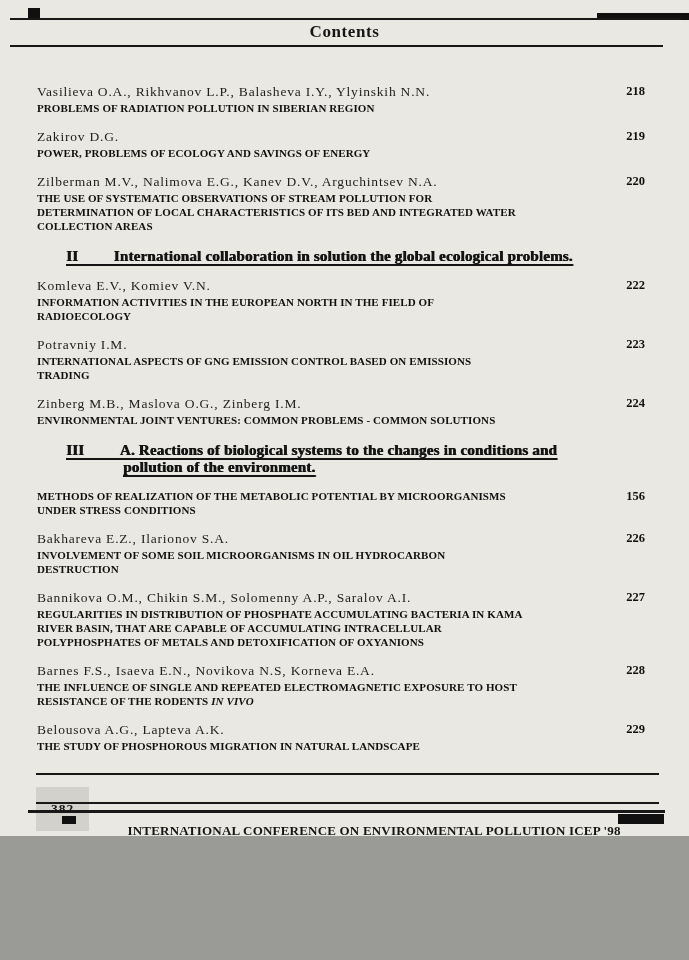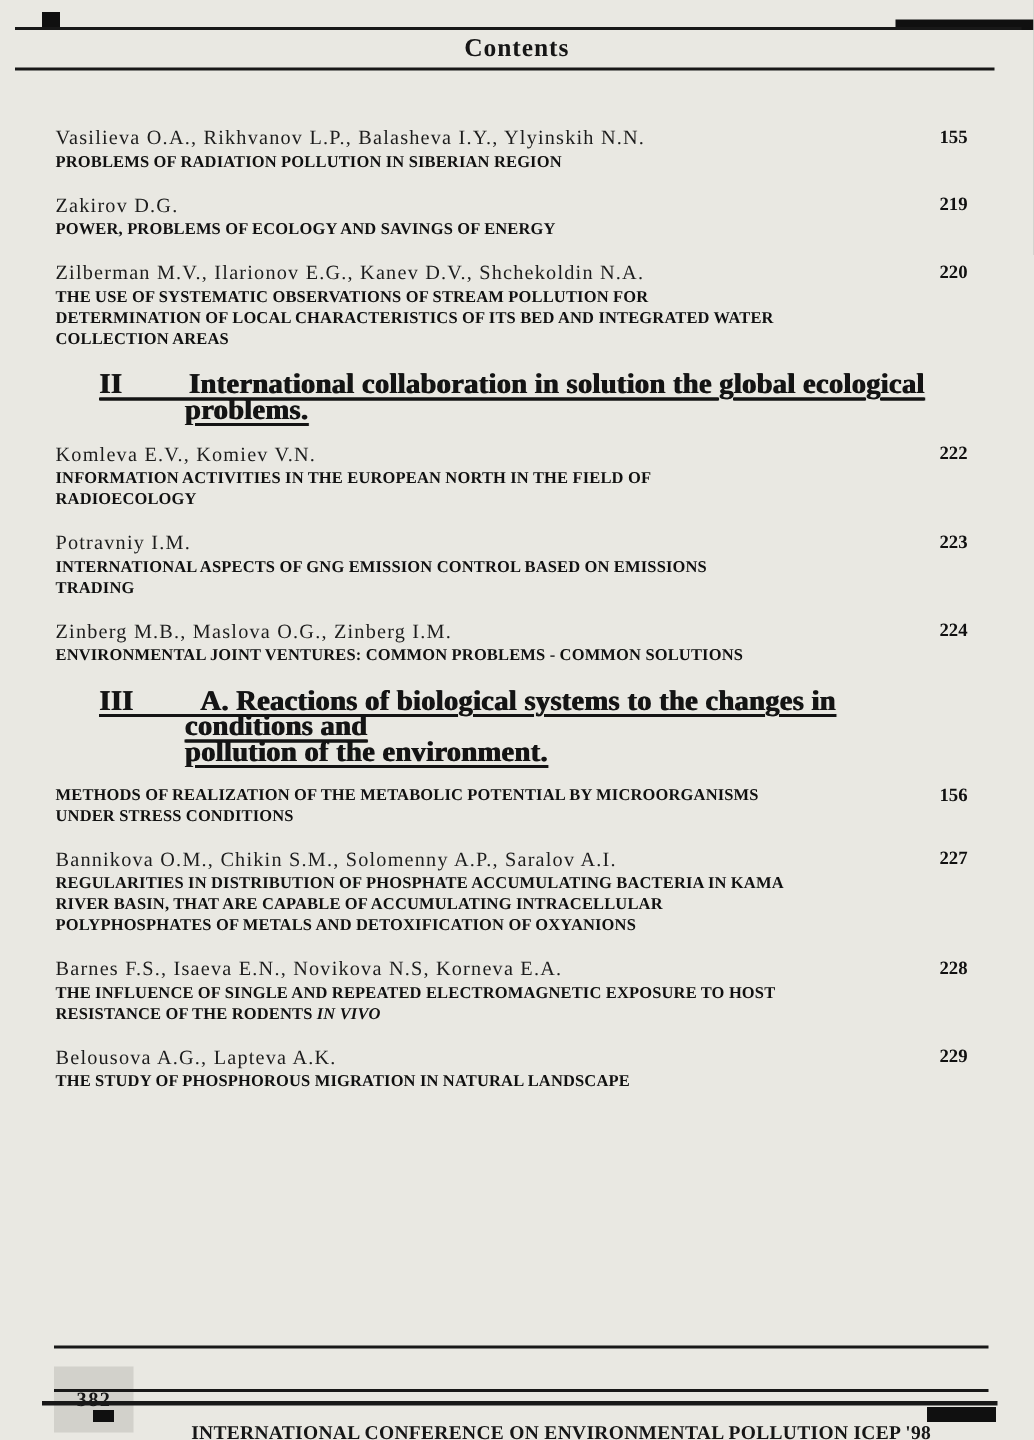--- a/index.html
+++ b/index.html
@@ -1,20 +1,20 @@
 <!DOCTYPE html>
 <html><head>
 <meta charset="utf-8">
 <style>
   html, body { margin: 0; padding: 0; }
   body { background: #9a9a96; }
   .page {
     position: relative;
     width: 689px;
-    height: 960px;
+    height: 836px;
     margin: 0 auto;
     background: #e9e8e2;
     font-family: "Liberation Serif", serif;
     color: #161616;
     overflow: hidden;
   }
 
   
   .header { position: absolute; left: 0; top: 0; right: 0; height: 56px; }
   .rule-top { position: absolute; left: 10px; right: 8px; top: 18px; height: 2px; background: #181818; }
@@ -41,21 +41,21 @@
     color: #1d1d1d; margin-bottom: 1px;
   }
   .title {
     font-weight: bold; font-size: 11px; line-height: 14px;
     letter-spacing: 0.1px; color: #101010; white-space: pre-line;
   }
   .title em { font-style: italic; }
   .pagenum { font-weight: bold; font-size: 12.5px; line-height: 14px; color: #101010; }
 
   .section-heading {
-    font-weight: bold; font-size: 19px; line-height: 17px;
+    font-weight: bold; font-size: 15px; line-height: 17px;
     margin: 15px 0 13px 29px;
     padding-left: 57px; text-indent: -57px;
     white-space: pre-line;
     text-decoration: underline;
     text-decoration-thickness: 2px;
     text-underline-offset: 3px;
     color: #141414;
     text-shadow: 0.7px 0 0 #141414;
     letter-spacing: 0.2px;
   }
@@ -88,32 +88,32 @@
     <div class="contents-title">Contents</div>
     <div class="rule-under-title"></div>
   </div>
 
   <div class="toc">
       <div class="entry">
         <div class="entry-left">
           <div class="authors">Vasilieva O.A., Rikhvanov L.P., Balasheva I.Y., Ylyinskih N.N.</div>
           <div class="title">PROBLEMS OF RADIATION POLLUTION  IN SIBERIAN REGION</div>
         </div>
-        <div class="pagenum">155</div>
+        <div class="pagenum">218</div>
       </div>
       <div class="entry">
         <div class="entry-left">
           <div class="authors">Zakirov D.G.</div>
           <div class="title">POWER, PROBLEMS OF ECOLOGY AND SAVINGS OF ENERGY</div>
         </div>
         <div class="pagenum">219</div>
       </div>
       <div class="entry">
         <div class="entry-left">
-          <div class="authors">Zilberman M.V., Ilarionov E.G., Kanev D.V., Shchekoldin N.A.</div>
+          <div class="authors">Zilberman M.V., Nalimova E.G., Kanev D.V., Arguchintsev N.A.</div>
           <div class="title">THE USE OF SYSTEMATIC OBSERVATIONS OF STREAM POLLUTION FOR
 DETERMINATION OF LOCAL CHARACTERISTICS OF ITS BED AND INTEGRATED WATER
 COLLECTION AREAS</div>
         </div>
         <div class="pagenum">220</div>
       </div>
       <div class="section-heading">II&nbsp;&nbsp;&nbsp;&nbsp;&nbsp;&nbsp;&nbsp;&nbsp;&nbsp;International collaboration in solution the global ecological problems.</div>
       <div class="entry">
         <div class="entry-left">
           <div class="authors">Komleva E.V., Komiev V.N.</div>
@@ -138,20 +138,28 @@
         <div class="pagenum">224</div>
       </div>
       <div class="section-heading">III&nbsp;&nbsp;&nbsp;&nbsp;&nbsp;&nbsp;&nbsp;&nbsp;&nbsp;A. Reactions of biological systems to the changes in conditions and
 pollution of the environment.</div>
       <div class="entry">
         <div class="entry-left">
           <div class="title">METHODS OF REALIZATION OF  THE METABOLIC POTENTIAL BY MICROORGANISMS
 UNDER STRESS CONDITIONS</div>
         </div>
         <div class="pagenum">156</div>
+      </div>
+      <div class="entry">
+        <div class="entry-left">
+          <div class="authors">Bakhareva E.Z., Ilarionov S.A.</div>
+          <div class="title">INVOLVEMENT OF SOME SOIL MICROORGANISMS IN OIL HYDROCARBON
+DESTRUCTION</div>
+        </div>
+        <div class="pagenum">226</div>
       </div>
       <div class="entry">
         <div class="entry-left">
           <div class="authors">Bannikova O.M., Chikin S.M., Solomenny A.P., Saralov A.I.</div>
           <div class="title">REGULARITIES IN DISTRIBUTION OF PHOSPHATE ACCUMULATING BACTERIA IN KAMA
 RIVER BASIN, THAT ARE CAPABLE OF ACCUMULATING INTRACELLULAR
 POLYPHOSPHATES OF METALS AND DETOXIFICATION OF OXYANIONS</div>
         </div>
         <div class="pagenum">227</div>
       </div>

